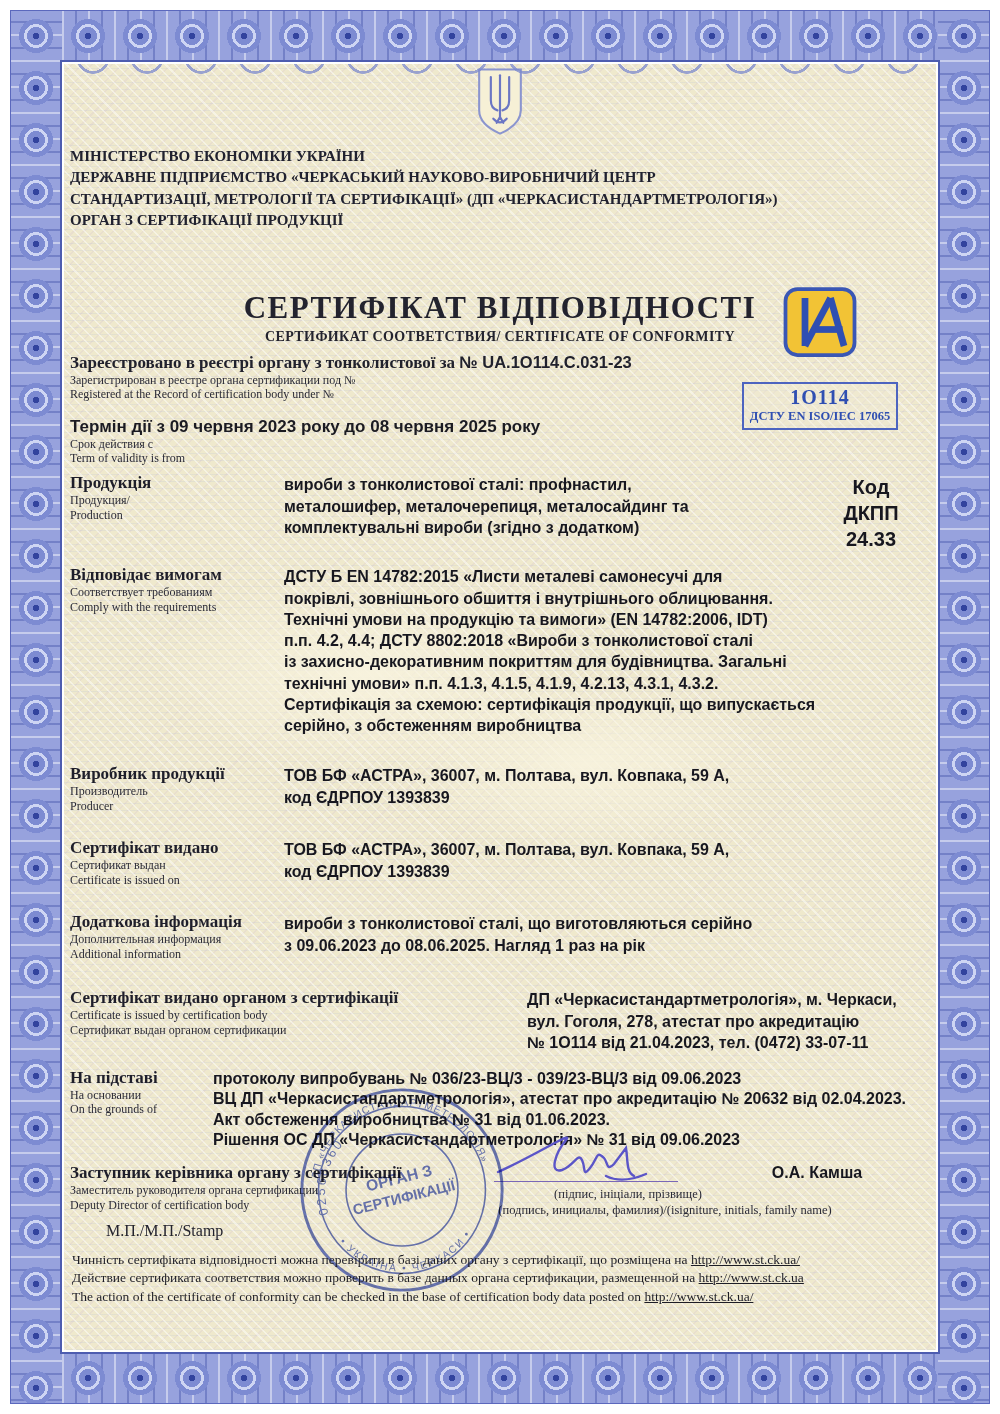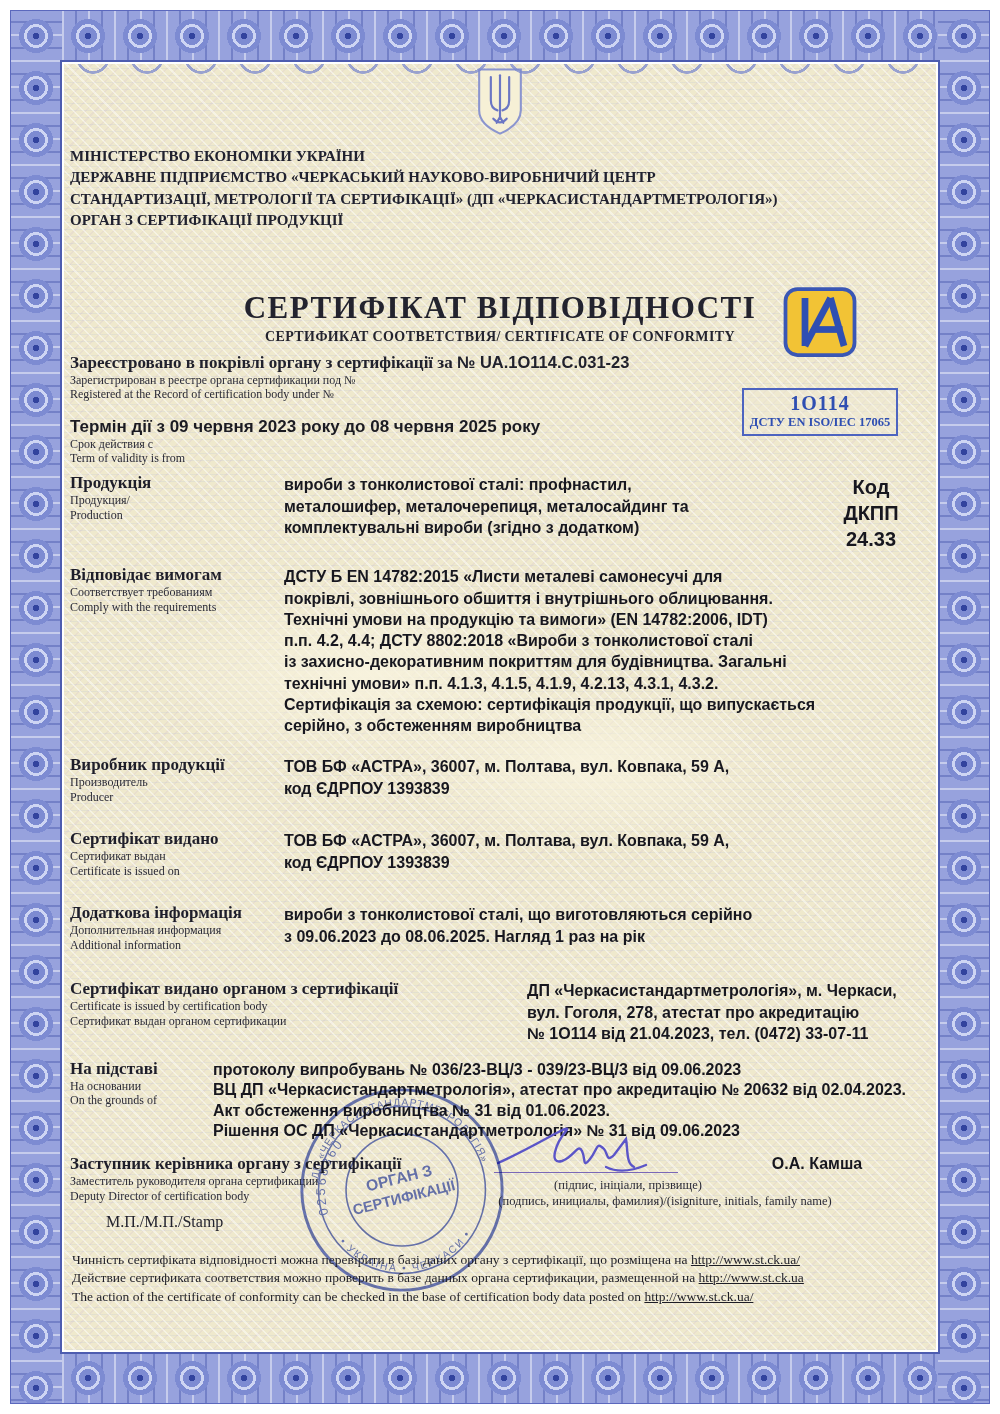--- a/index.html
+++ b/index.html
@@ -40,21 +40,21 @@
   .pre{white-space:pre-line;}
 
   
   .tryzub{display:block;margin:-2px auto 0 auto;}
   .ministry{margin-top:4px;text-align:left;font-weight:bold;font-size:15px;line-height:1.43;color:#20212f;}
   .cert-title{margin-top:58px;text-align:center;font-weight:bold;font-size:31px;letter-spacing:1.5px;color:#23232e;}
   .cert-subtitle{margin-top:3px;text-align:center;font-weight:bold;font-size:14px;letter-spacing:.4px;color:#23232e;}
 
   
   .acc-col{position:absolute;top:222px;right:32px;width:168px;text-align:center;}
-  .acc-box{margin:26px auto 0 auto;width:156px;border:2px solid #4d64c0;padding:2px 2px 4px 2px;box-sizing:border-box;background:rgba(240,236,214,.35);}
+  .acc-box{margin:20px auto 0 auto;width:156px;border:2px solid #4d64c0;padding:2px 2px 4px 2px;box-sizing:border-box;background:rgba(240,236,214,.35);}
   .acc-num{font-weight:bold;font-size:20px;color:#2f4fb2;letter-spacing:1px;}
   .acc-std{font-weight:bold;font-size:12.5px;color:#2f4fb2;}
 
   
   .reg-block{margin-top:8px;width:690px;}
   .reg-main{font-weight:bold;font-size:17px;color:#20212d;}
   .reg-main .sans{font-size:16.5px;}
   .sub-line{font-size:12px;line-height:1.2;color:#2a2a36;}
   .validity{margin-top:15px;}
   .validity-main{font-weight:bold;font-size:17px;color:#1b1b22;}
@@ -132,21 +132,21 @@
           <path d="M44 58 H80"></path>
         </g>
       </svg>
       <div class="acc-box">
         <div class="acc-num">1О114</div>
         <div class="acc-std">ДСТУ EN ISO/IEC 17065</div>
       </div>
     </div>
 
     <div class="reg-block">
-      <div class="reg-main"><span>Зареєстровано в покрівлі органу з сертифікації за</span> <span class="sans">№ UA.1О114.С.031-23</span></div>
+      <div class="reg-main"><span>Зареєстровано в реєстрі органу з тонколистової за</span> <span class="sans">№ UA.1О114.С.031-23</span></div>
       <div class="sub-line">Зарегистрирован в реестре органа сертификации под №</div>
       <div class="sub-line">Registered at the Record of certification body under №</div>
     </div>
 
     <div class="validity">
       <div class="validity-main sans">Термін дії з 09 червня 2023 року  до  08 червня 2025 року</div>
       <div class="sub-line">Срок действия с</div>
       <div class="sub-line">Term of validity is from</div>
     </div>
 
@@ -161,21 +161,21 @@
         <div class="val sans pre">вироби з тонколистової сталі: профнастил,
 металошифер, металочерепиця, металосайдинг та
 комплектувальні вироби (згідно з додатком)</div>
         <div class="code-col sans">
           <div>Код</div>
           <div>ДКПП</div>
           <div>24.33</div>
         </div>
       </div>
 
-      <div class="sec" style="margin-bottom:20px;">
+      <div class="sec" style="margin-bottom:29px;">
         <div>
           <div class="lbl-ua">Відповідає вимогам</div>
           <div class="lbl-sub">Соответствует требованиям</div>
           <div class="lbl-sub">Comply with the requirements</div>
         </div>
         <div class="val sans pre">ДСТУ Б EN 14782:2015 «Листи металеві самонесучі для
 покрівлі, зовнішнього обшиття і внутрішнього облицювання.
 Технічні умови на продукцію та вимоги» (EN 14782:2006, IDT)
 п.п. 4.2, 4.4; ДСТУ 8802:2018 «Вироби з тонколистової сталі
 із захисно-декоративним покриттям для будівництва. Загальні

